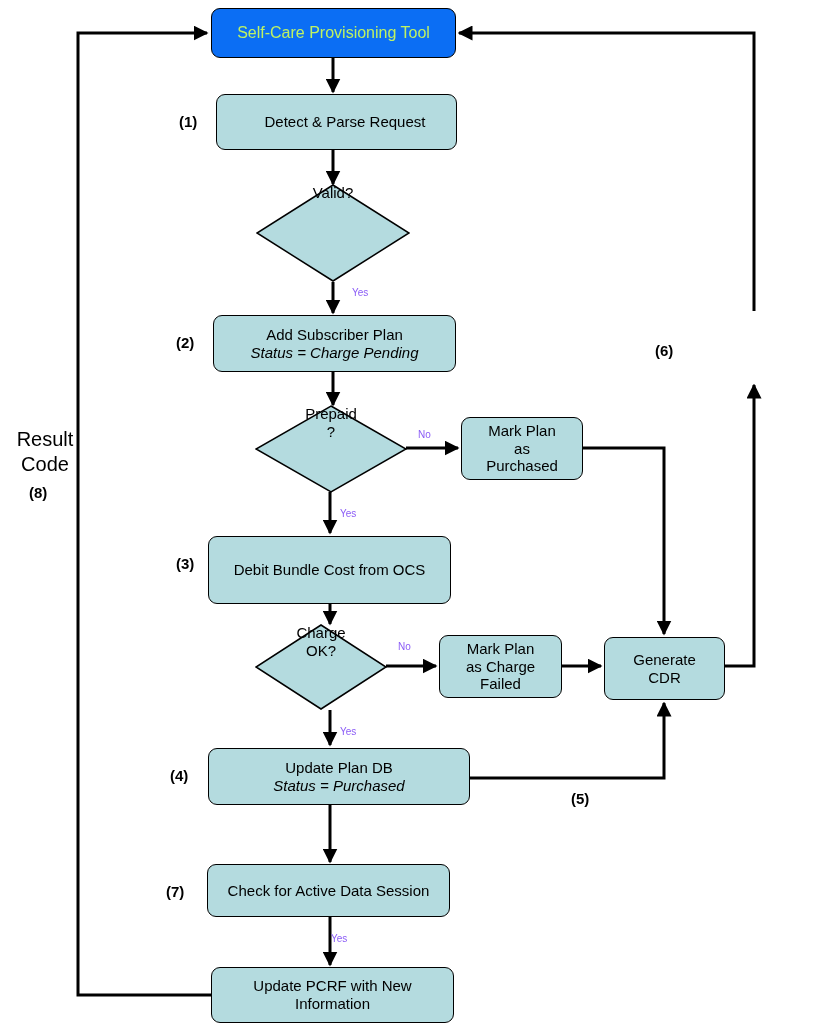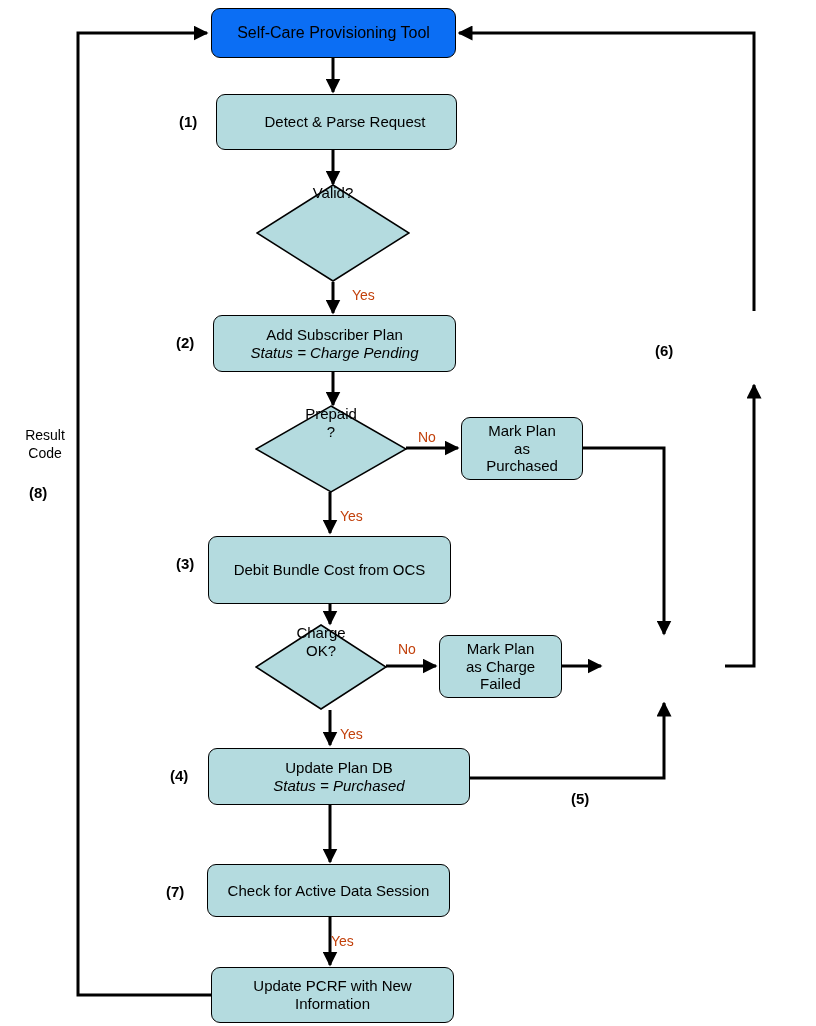--- a/index.html
+++ b/index.html
@@ -41,21 +41,21 @@
     padding: 0 5px;
     box-sizing: border-box;
   }
   .node-process {
     background: #b4dbdf;
     color: #000000;
     font-size: 15px;
   }
   .node-start {
     background: #0b6ef4;
-    color: #000000;
+    color: #bef264;
     font-size: 16px;
     border-radius: 9px;
   }
   .node .italic {
     font-style: italic;
   }
   .diamond {
     position: absolute;
     z-index: 3;
   }
@@ -76,36 +76,36 @@
     align-items: flex-start;
     justify-content: center;
     text-align: center;
     font-size: 15px;
     color: #000000;
     line-height: 1.18;
     z-index: 2;
   }
   .edge-label {
     position: absolute;
-    font-size: 14px;
-    color: #c2410c;
+    font-size: 10px;
+    color: #8b5cf6;
     z-index: 4;
     white-space: nowrap;
   }
   .step-label {
     position: absolute;
     font-size: 15px;
     font-weight: bold;
     color: #000000;
     z-index: 4;
     white-space: nowrap;
   }
   .side-label {
     position: absolute;
-    font-size: 14px;
+    font-size: 20px;
     color: #000000;
     z-index: 4;
     text-align: center;
     line-height: 1.25;
     white-space: nowrap;
   }
 </style>
 </head>
 <body>
 
@@ -221,20 +221,26 @@
   </div>
 
   <div class="node node-process" style="left:439px; top:635px; width:123px; height:63px;">
     <div class="lines">
       <div>Mark Plan</div>
       <div>as Charge</div>
       <div>Failed</div>
     </div>
   </div>
 
+  <div class="node node-process" style="left:604px; top:637px; width:121px; height:63px;">
+    <div class="lines">
+      <div>Generate</div>
+      <div>CDR</div>
+    </div>
+  </div>
 
   <div class="node node-process" style="left:208px; top:748px; width:262px; height:57px;">
     <div class="lines">
       <div>Update Plan DB</div>
       <div class="italic">Status = Purchased</div>
     </div>
   </div>
 
 
   <div class="node node-process" style="left:207px; top:864px; width:243px; height:53px;">

